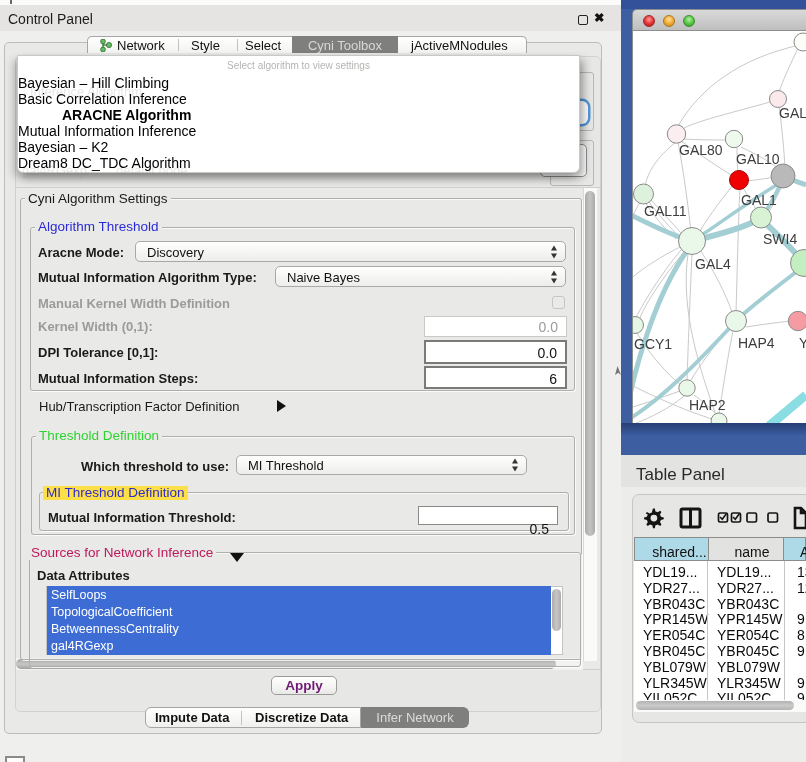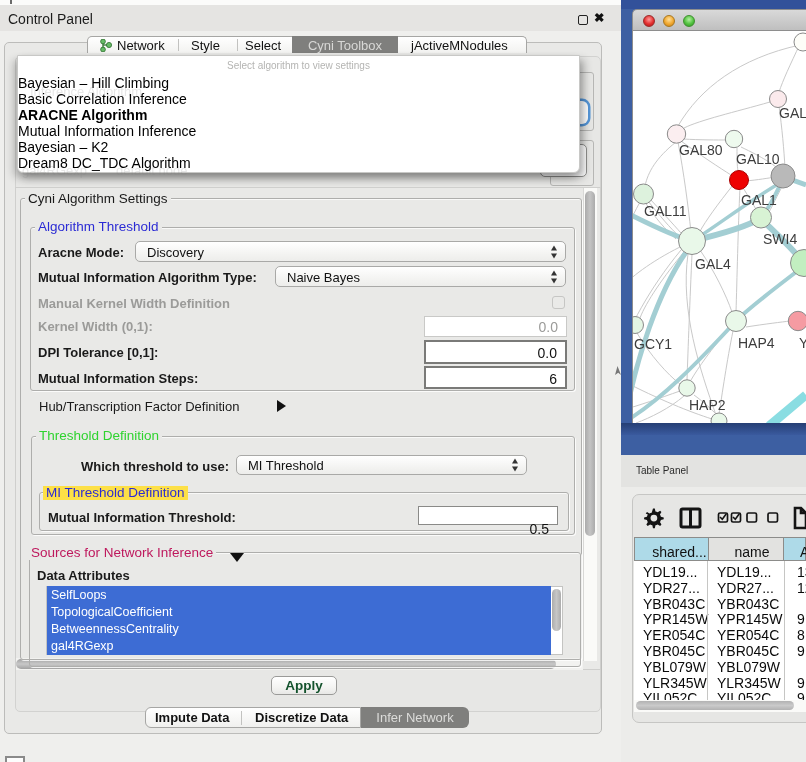--- a/index.html
+++ b/index.html
@@ -1,19 +1,19 @@
 <!DOCTYPE html>
 <html><head>
 <meta charset="utf-8">
 <style>
 * { margin:0; padding:0; box-sizing:border-box; }
 html,body { width:806px; height:762px; overflow:hidden; }
 body { font-family:"Liberation Sans", sans-serif; background:#efefed; position:relative; }
 .abs { position:absolute; }
-.bold { font-weight:bold; }
+.bold { font-weight:bold;padding-left:44px; }
 .etched { border:1px solid #aeaeac; border-radius:3px; box-shadow:inset 0 1px 0 rgba(255,255,255,.7), 1px 1px 0 rgba(255,255,255,.8); }
 .gblabel { position:absolute; padding:0 3px; font-size:13.5px; background:#e9e9e7; line-height:14px; }
 .combo { position:absolute; background:linear-gradient(#ffffff,#f2f2f0 70%,#ededeb); border:1px solid #a9a9a7; border-radius:5px; font-size:13px; color:#111; }
 .combo .ctext { position:absolute; left:11px; top:50%; transform:translateY(-50%); white-space:nowrap; }
 .spin { position:absolute; right:7px; top:50%; transform:translateY(-50%); width:7px; height:13px; }
 .spin:before { content:""; position:absolute; left:0; top:0; border-left:3.5px solid transparent; border-right:3.5px solid transparent; border-bottom:5px solid #333; }
 .spin:after { content:""; position:absolute; left:0; bottom:0; border-left:3.5px solid transparent; border-right:3.5px solid transparent; border-top:5px solid #333; }
 .tfield { position:absolute; background:#fff; font-size:14px; color:#111; text-align:right; }
 .lbl { position:absolute; font-size:13px; font-weight:bold; color:#1a1a1a; white-space:nowrap; }
 </style>
@@ -117,21 +117,21 @@
   <div class="abs" style="left:230px;top:553px;width:0;height:0;border-left:7.5px solid transparent;border-right:7.5px solid transparent;border-top:9px solid #111;"></div>
 
   <div class="lbl" style="left:37px;top:568px;font-size:13px;">Data Attributes</div>
 
   <div class="abs" style="left:46px;top:586px;width:517px;height:69px;background:#fff;border:1px solid #c4c4c2;"></div>
   <div class="abs" style="left:47px;top:586px;width:504px;height:69px;background:#3d6cd4;"></div>
   <div class="abs" style="left:51px;top:587px;font-size:12.5px;color:#fff;line-height:17px;">SelfLoops<br>TopologicalCoefficient<br>BetweennessCentrality<br>gal4RGexp</div>
   <div class="abs" style="left:552px;top:589px;width:9px;height:42px;background:linear-gradient(90deg,#acacac,#c6c6c6 50%,#acacac);border-radius:5px;"></div>
 
   <div class="abs" style="left:271px;top:676px;width:66px;height:19px;background:linear-gradient(#ffffff,#f4f4f2 60%,#e8e8e6);border:1px solid #9a9a98;border-radius:5px;"></div>
-  <div class="abs" style="left:271px;top:678px;width:66px;text-align:center;font-size:13.5px;font-weight:bold;color:#14532d;">Apply</div>
+  <div class="abs" style="left:271px;top:678px;width:66px;text-align:center;font-size:13.5px;font-weight:bold;color:#701a75;">Apply</div>
 
   <div class="abs" style="left:145px;top:707px;width:216px;height:21px;background:linear-gradient(#ffffff,#f0f0ee);border:1px solid #a6a6a4;border-radius:6px 0 0 6px;"></div>
   <div class="abs" style="left:155px;top:710px;font-size:13px;font-weight:bold;color:#111;">Impute Data</div>
   <div class="abs" style="left:241px;top:711px;width:1px;height:14px;background:#c2c2c0;"></div>
   <div class="abs" style="left:255px;top:710px;font-size:13px;font-weight:bold;color:#111;">Discretize Data</div>
   <div class="abs" style="left:361px;top:707px;width:108px;height:21px;background:#7f7f7d;border-radius:0 6px 6px 0;"></div>
   <div class="abs" style="left:361px;top:710px;width:108px;text-align:center;font-size:13px;color:#dcdcda;">Infer Network</div>
 
   <div class="abs" style="left:5px;top:756px;width:20px;height:10px;background:#fdfdfd;border:2px solid #8a8a8a;"></div>
 
@@ -239,21 +239,21 @@
     <text x="763" y="244">SWI4</text>
     <text x="695" y="269">GAL4</text>
     <text x="634" y="349">GCY1</text>
     <text x="738" y="348">HAP4</text>
     <text x="799" y="348">Y</text>
     <text x="689" y="410">HAP2</text>
   </g>
 </svg>
 
 <div class="abs" style="left:621px;top:455px;width:185px;height:32px;background:#e3e3e1;"></div>
-<div class="abs" style="left:636px;top:465px;font-size:10px;color:#2a2a2a;">Table Panel</div>
+<div class="abs" style="left:636px;top:465px;font-size:17px;color:#2a2a2a;">Table Panel</div>
 <div class="abs" style="left:621px;top:487px;width:185px;height:275px;background:#ececea;"></div>
 <div class="abs" style="left:632px;top:494px;width:180px;height:229px;background:#e6e6e4;border:1px solid #c6c6c4;border-radius:7px 0 0 7px;"></div>
 
 <svg class="abs" style="left:642px;top:506px;" width="164" height="24" viewBox="0 0 164 24">
   <g fill="#141414">
     <path transform="translate(1.5,1.5) scale(1.3)" d="M7.3 0.8 l1.4 0 .5 2.2 a5.8 5.8 0 0 1 1.7.7 l1.9-1.15 1 1 -1.15 1.9 a5.8 5.8 0 0 1 .7 1.7 l2.2.5 0 1.4 -2.2.5 a5.8 5.8 0 0 1 -.7 1.7 l1.15 1.9 -1 1 -1.9-1.15 a5.8 5.8 0 0 1 -1.7.7 l-.5 2.2 -1.4 0 -.5-2.2 a5.8 5.8 0 0 1 -1.7-.7 l-1.9 1.15 -1-1 1.15-1.9 a5.8 5.8 0 0 1 -.7-1.7 l-2.2-.5 0-1.4 2.2-.5 a5.8 5.8 0 0 1 .7-1.7 L1.7 4.55 l1-1 1.9 1.15 a5.8 5.8 0 0 1 1.7-.7 z M8 5.5 a2.6 2.6 0 1 0 0 5.2 a2.6 2.6 0 0 0 0 -5.2 z"></path>
   </g>
   <rect x="39" y="3" width="19" height="18" fill="none" stroke="#141414" stroke-width="3" rx="1.5"></rect>
   <line x1="48.5" y1="3" x2="48.5" y2="21" stroke="#141414" stroke-width="3"></line>
   <g stroke="#141414" stroke-width="1.7" fill="none">

